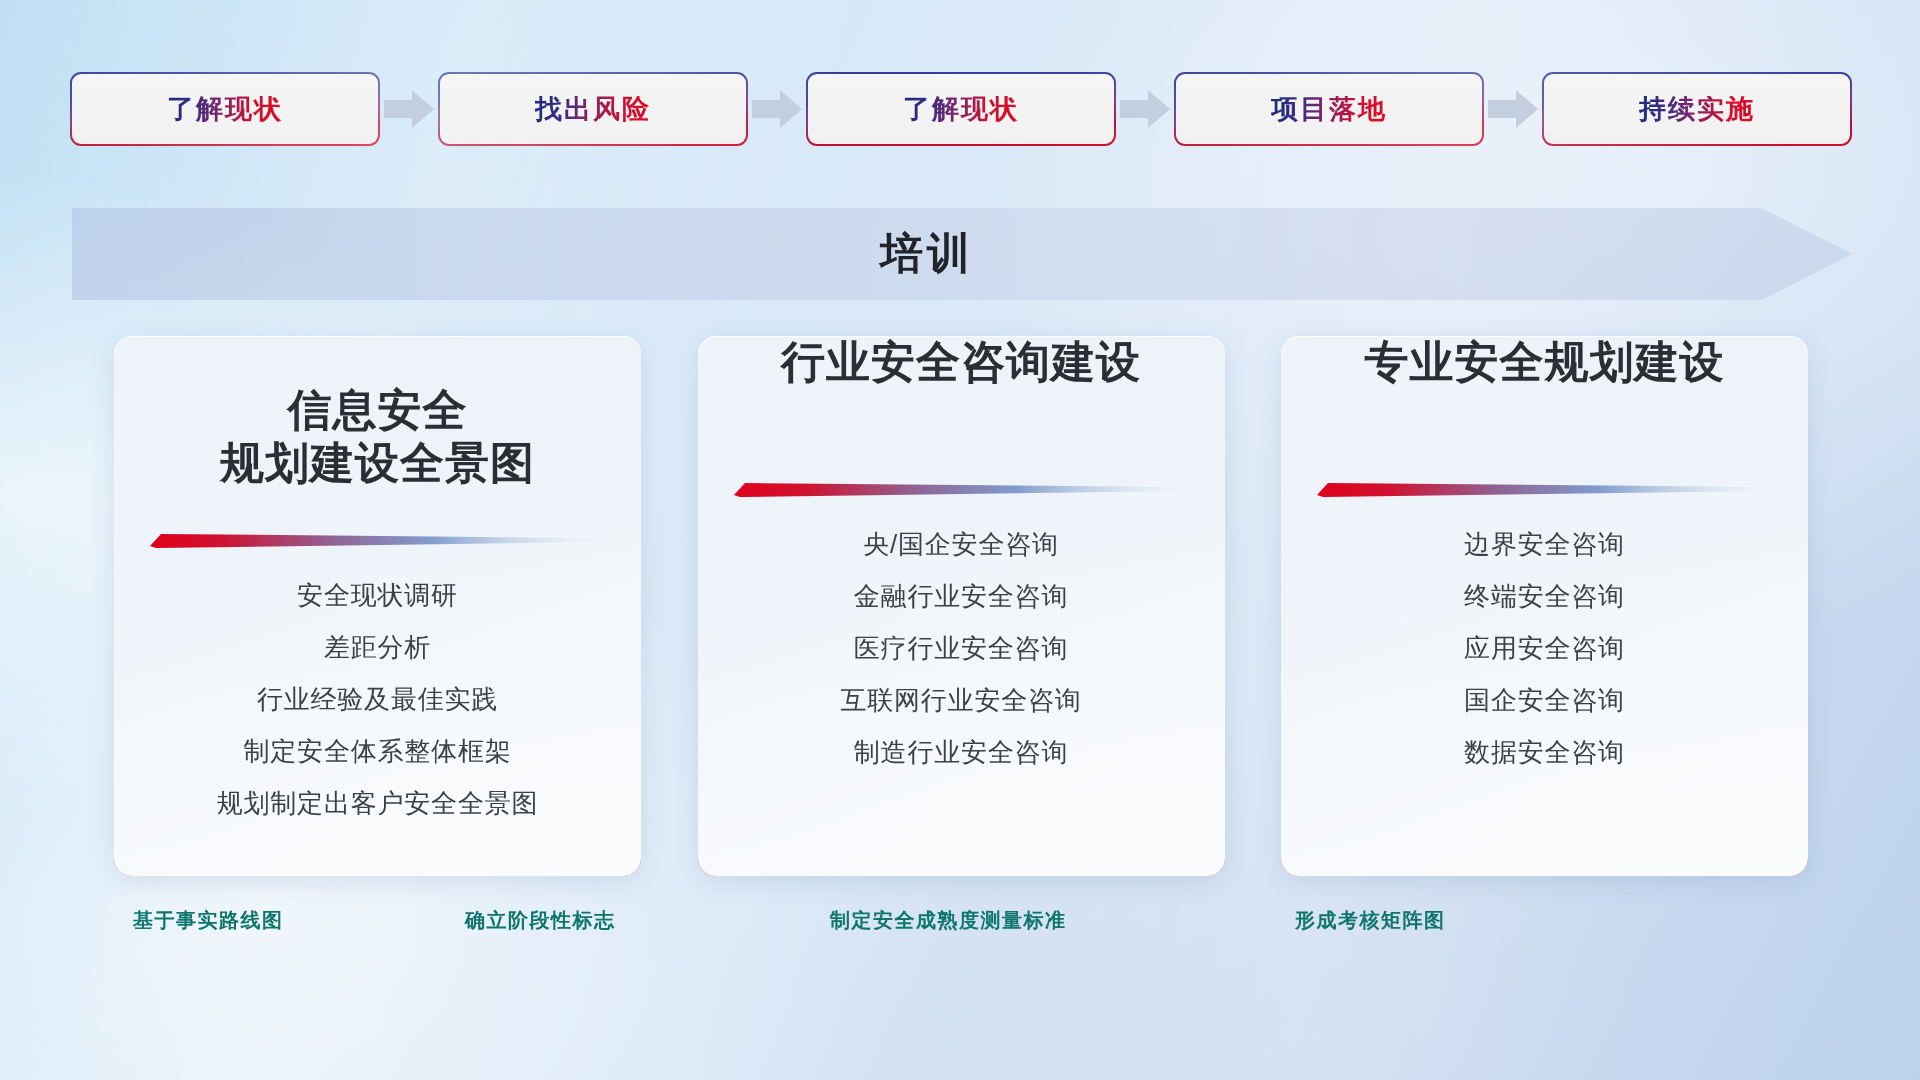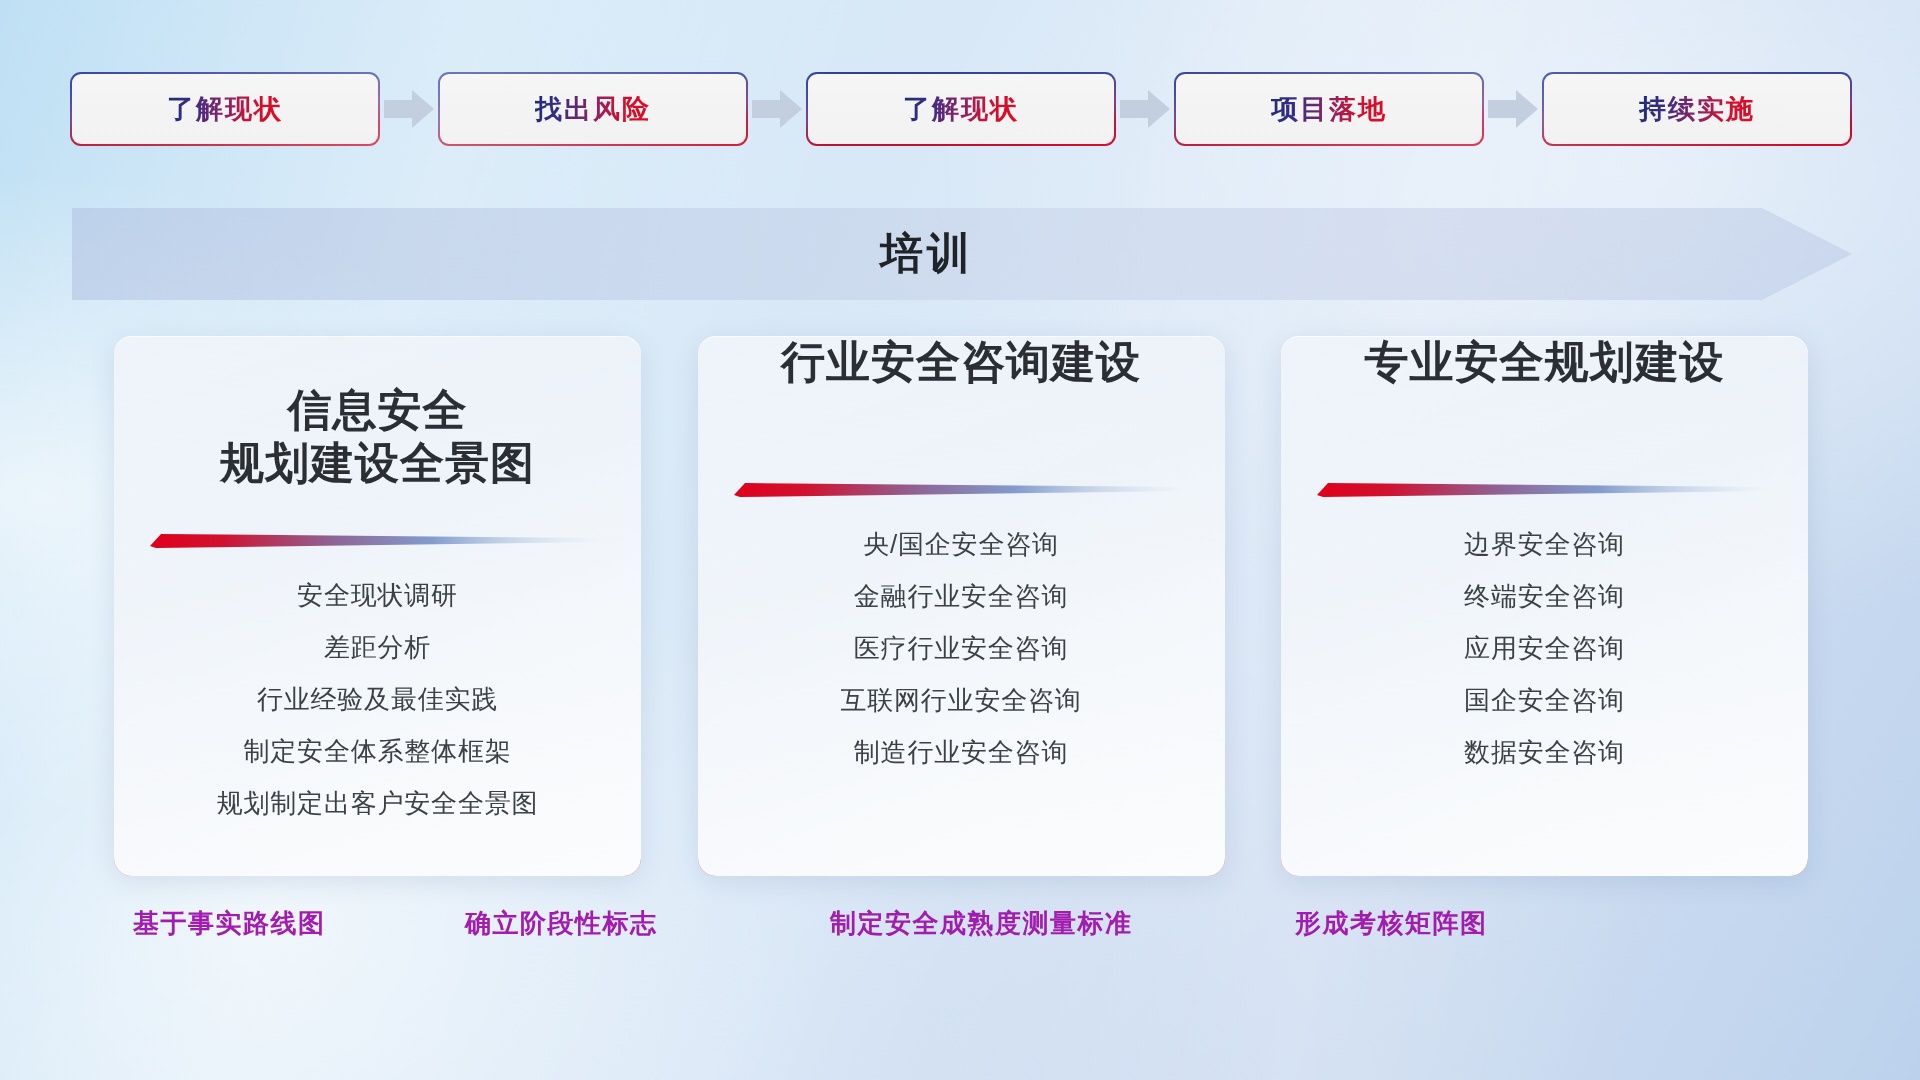--- a/index.html
+++ b/index.html
@@ -107,22 +107,22 @@
     font-size:26px; color:#3c4146; line-height:1; letter-spacing:.8px;
     margin-bottom:26px;
   }
   .card-list li:last-child{ margin-bottom:0; }
 
   
   .footer{
     position:absolute; left:0; top:910px; width:1920px; height:48px;
   }
   .foot-label{
-    position:absolute; top:0; font-size:26px; font-weight:700;
-    color:#a21caf; letter-spacing:1.5px; white-space:nowrap; line-height:1;
+    position:absolute; top:0; font-size:20px; font-weight:700;
+    color:#0f766e; letter-spacing:1.5px; white-space:nowrap; line-height:1;
   }
   .fl0{ left:133px; }
   .fl1{ left:465px; }
   .fl2{ left:814px;margin-left:16px; }
   .fl3{ left:1295px; }
 </style>
 </head>
 <body>
 
 <div class="bg-streaks"></div>

